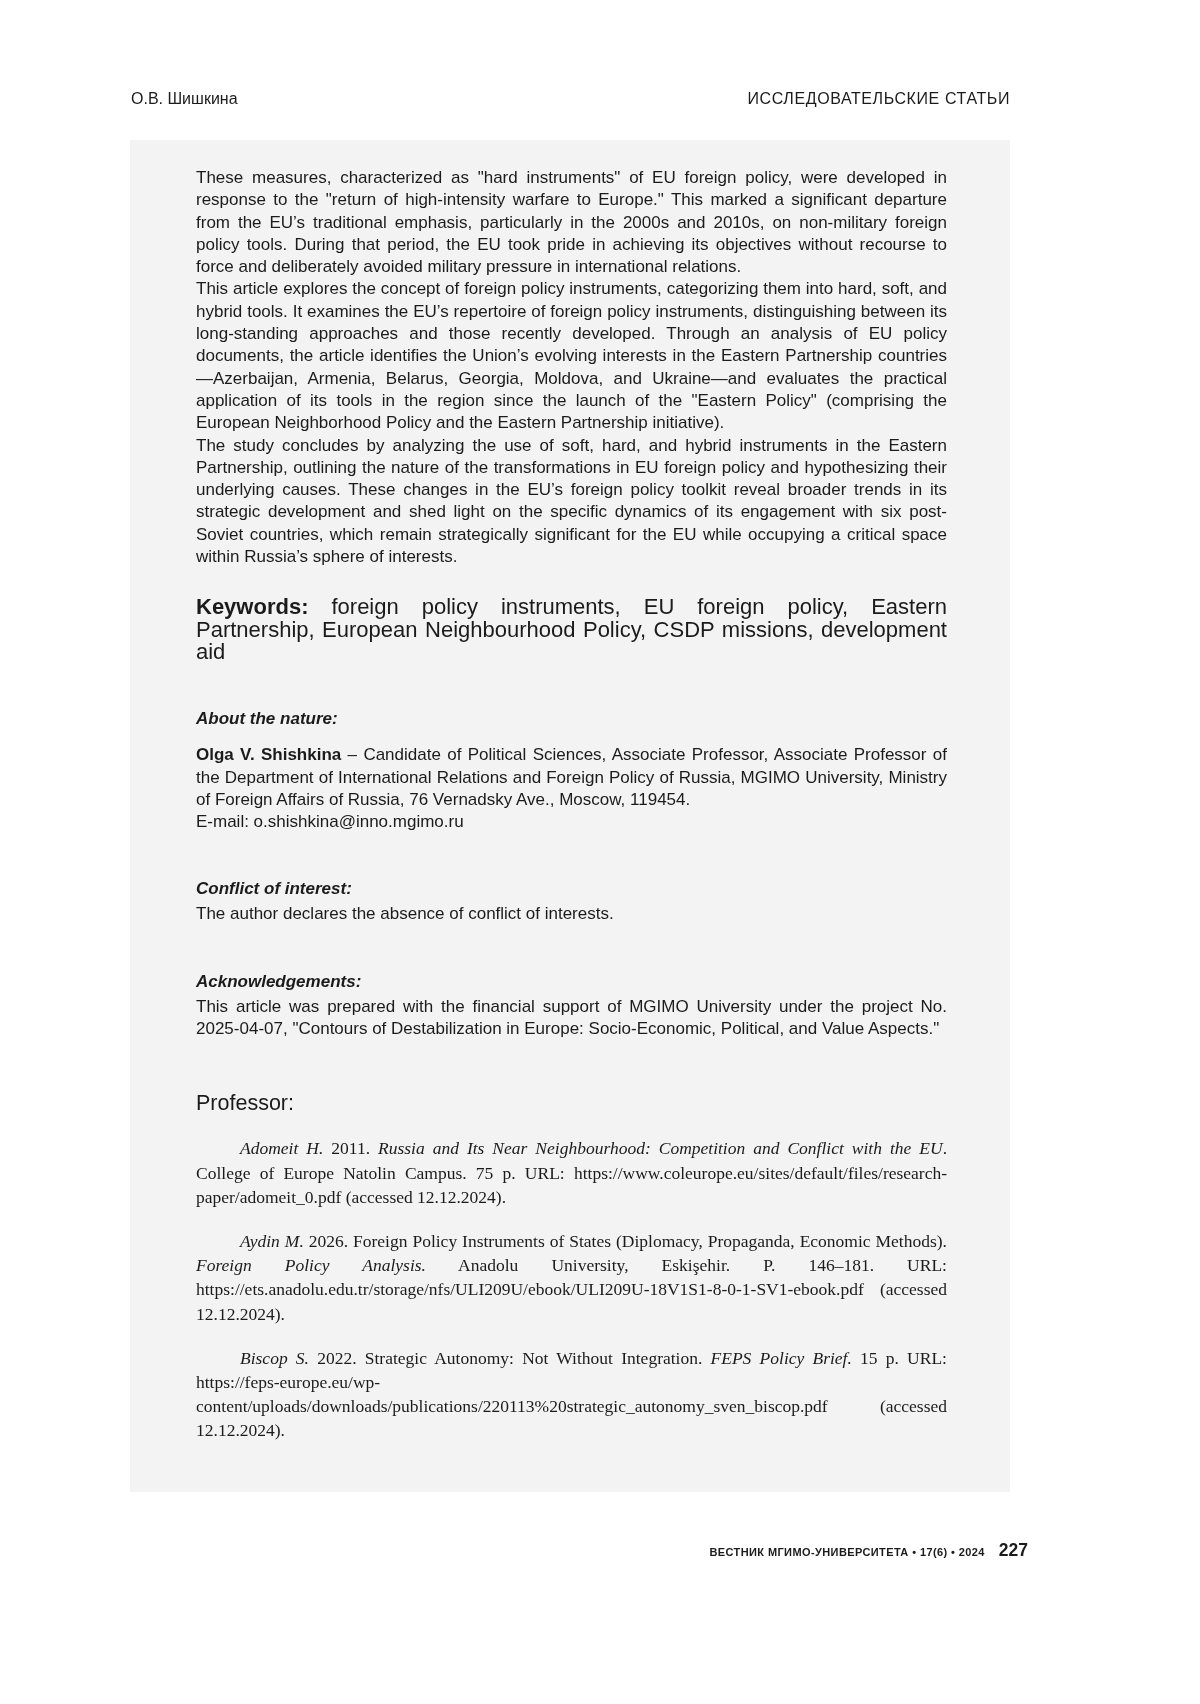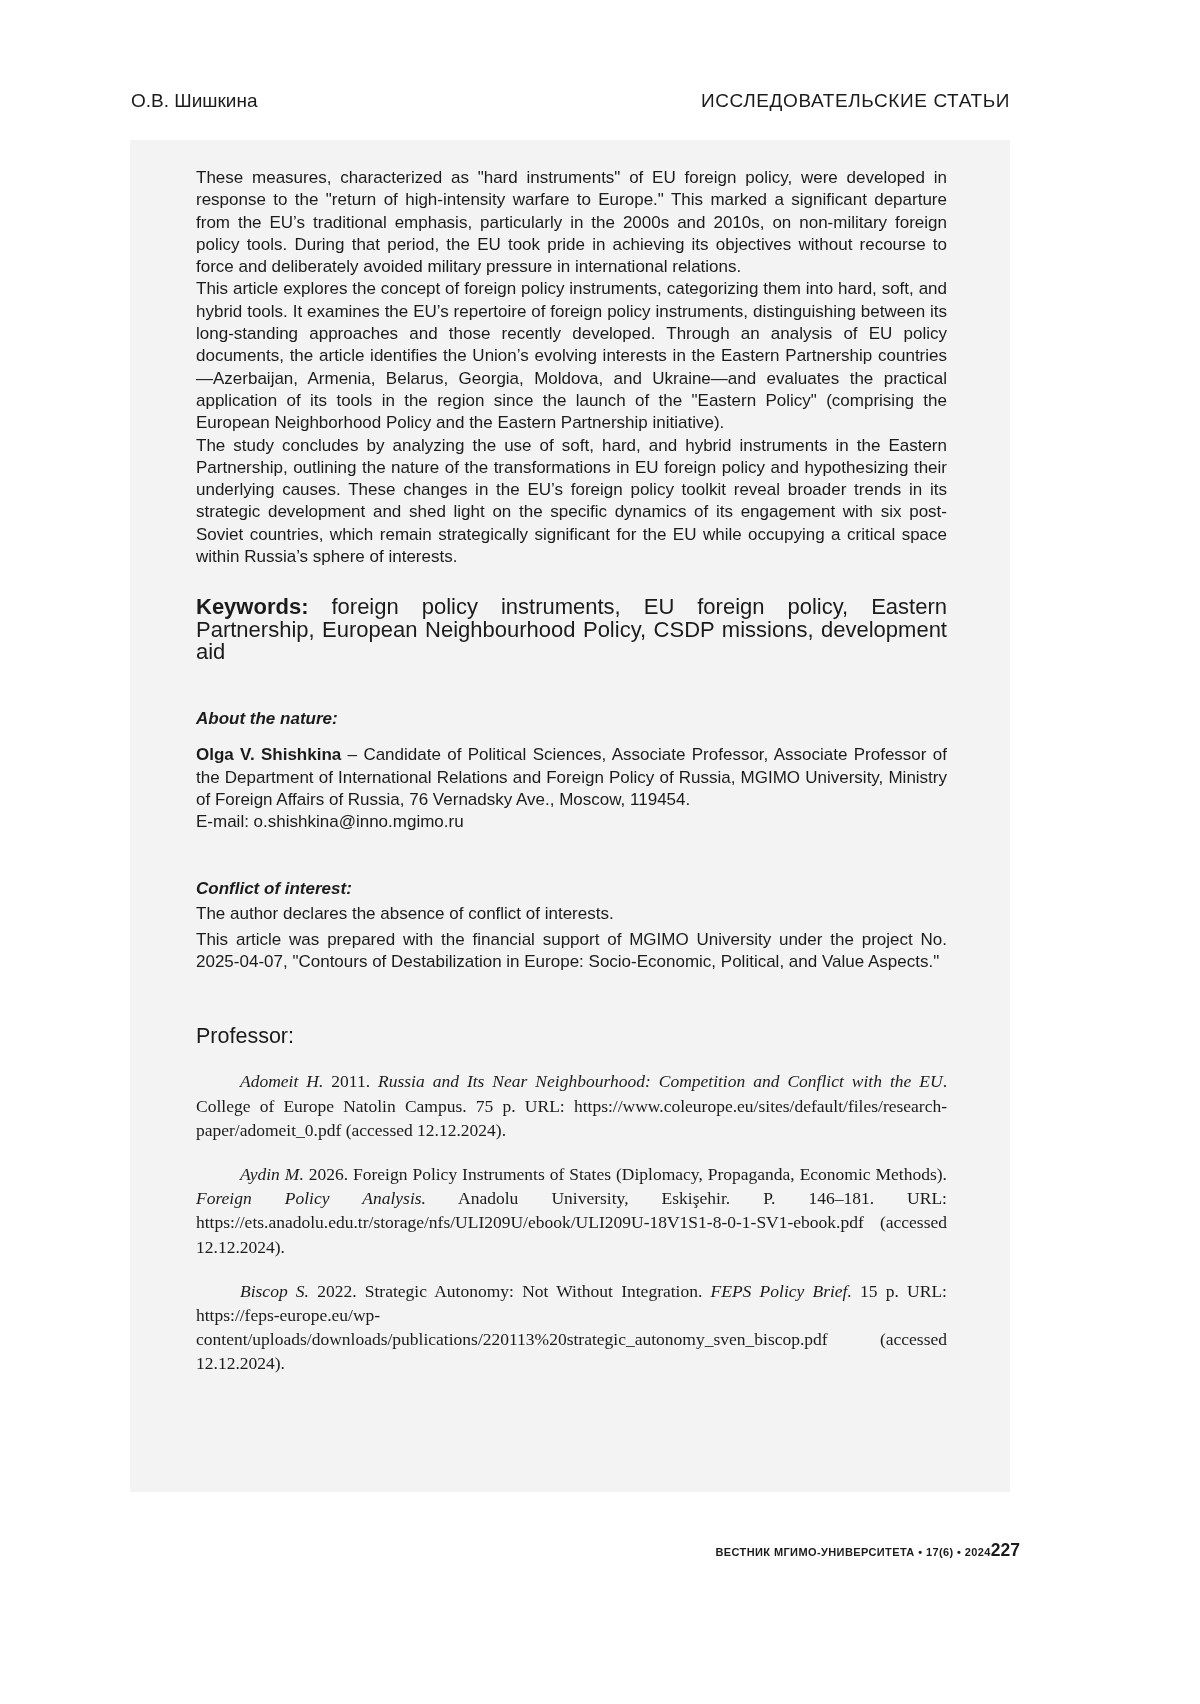--- a/index.html
+++ b/index.html
@@ -13,21 +13,21 @@
     color: #1b1b1b;
   }
   .running-head {
     position: absolute;
     top: 90px;
     left: 131px;
     right: 190px;
     display: flex;
     justify-content: space-between;
     align-items: baseline;
-    font-size: 19px;
+    font-size: 16px;
   }
   .running-head .rh-right { letter-spacing: 0.6px; }
   .content-box {
     position: absolute;
     top: 140px;
     left: 130px;
     width: 880px;
     height: 1352px;
     background: #f3f3f3;
     padding: 27px 63px 0 66px;
@@ -70,25 +70,25 @@
     text-align: justify;
     text-indent: 44px;
     margin-top: 20px;
   }
   .ref:first-of-type { margin-top: 24px; }
   .ref i { font-style: italic; }
   .page-footer {
     position: absolute;
     top: 1540px;
     left: 130px;
-    right: 180px;
+    right: 172px;
     display: flex;
     justify-content: flex-end;
     align-items: baseline;
-    gap: 0;
+    gap: 14px;
     font-weight: bold;
   }
   .footer-journal { font-size: 11px; letter-spacing: 0.4px; }
   .footer-page { font-size: 17.5px; }
 </style>
 </head>
 <body>
 
 <header class="running-head">
   <span class="rh-left">О.В. Шишкина</span>
@@ -103,20 +103,21 @@
 
   <p class="keywords"><b>Keywords:</b><span> foreign policy instruments, EU foreign policy, Eastern Partnership, European Neighbourhood Policy, CSDP missions, development aid</span></p>
 
   <h3 class="subhead">About the nature:</h3>
   <p class="body-p mt14"><b>Olga V. Shishkina</b><span> – Candidate of Political Sciences, Associate Professor, Associate Professor of the Department of International Relations and Foreign Policy of Russia, MGIMO University, Ministry of Foreign Affairs of Russia, 76 Vernadsky Ave., Moscow, 119454.</span></p>
   <p class="body-p">E-mail: o.shishkina@inno.mgimo.ru</p>
 
   <h3 class="subhead">Conflict of interest:</h3>
   <p class="body-p mt3">The author declares the absence of conflict of interests.</p>
 
+  <h3 class="subhead">Acknowledgements:</h3>
   <p class="body-p mt3">This article was prepared with the financial support of MGIMO University under the project No. 2025-04-07, "Contours of Destabilization in Europe: Socio-Economic, Political, and Value Aspects."</p>
 
   <h2 class="refs-heading">Professor:</h2>
 
   <p class="ref"><i>Adomeit H. </i><span>2011. </span><i>Russia and Its Near Neighbourhood: Competition and Conflict with the EU</i><span>. College of Europe Natolin Campus. 75 p. URL: https://www.coleurope.eu/sites/default/files/research-paper/adomeit_0.pdf (accessed 12.12.2024).</span></p>
 
   <p class="ref"><i>Aydin M. </i><span>2026. Foreign Policy Instruments of States (Diplomacy, Propaganda, Economic Methods). </span><i>Foreign Policy Analysis.</i><span> Anadolu University, Eskişehir. P. 146–181. URL: https://ets.anadolu.edu.tr/storage/nfs/ULI209U/ebook/ULI209U-18V1S1-8-0-1-SV1-ebook.pdf (accessed 12.12.2024).</span></p>
 
   <p class="ref"><i>Biscop S. </i><span>2022. Strategic Autonomy: Not Without Integration. </span><i>FEPS Policy Brief.</i><span> 15 p. URL: https://feps-europe.eu/wp-content/uploads/downloads/publications/220113%20strategic_autonomy_sven_biscop.pdf (accessed 12.12.2024).</span></p>
 

